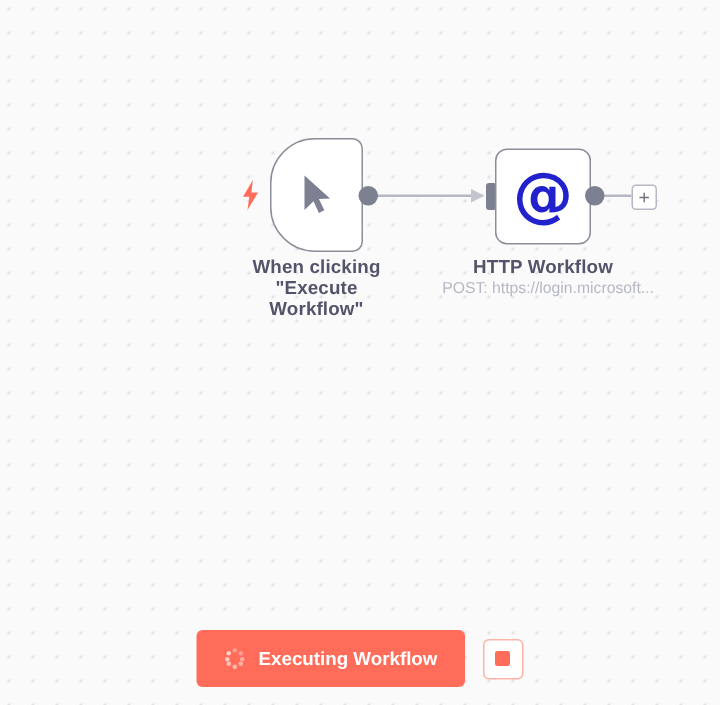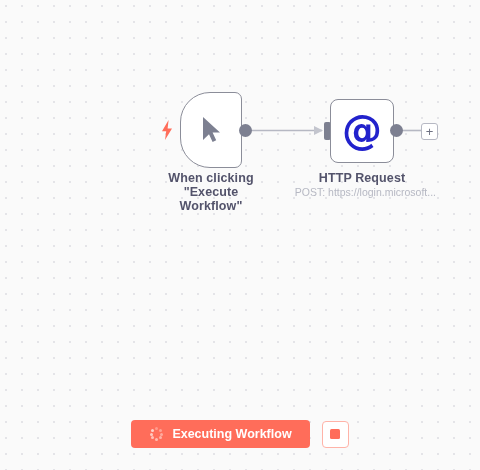--- a/index.html
+++ b/index.html
@@ -176,21 +176,21 @@
   }
 
   #executing-button {
     display: flex;
     align-items: center;
     gap: 9px;
     background: #ff6d5a;
     border: none;
     border-radius: 4px;
     padding: 0 18px;
-    height: 28px;
+    height: 38px;
     color: #ffffff;
     font-family: "Liberation Sans", sans-serif;
     font-size: 12.5px;
     font-weight: 700;
     cursor: pointer;
   }
 
   .spinner {
     position: relative;
     width: 14px;
@@ -252,21 +252,21 @@
     <div>When clicking "Execute</div>
     <div>Workflow"</div>
   </div>
 
   <div id="http-in-port"></div>
   <div id="http-node">
     <span class="at-glyph">@</span>
   </div>
   <div class="out-dot" id="http-out-dot"></div>
 
-  <div class="node-caption" id="http-caption">HTTP Request</div>
+  <div class="node-caption" id="http-caption">HTTP Workflow</div>
   <div class="node-subtitle">POST: https://login.microsoft...</div>
 
   <div id="add-node-button">+</div>
 
   <div id="exec-bar">
     <button id="executing-button">
       <span class="spinner">
           <i style="left: 5.5px; top: 0.3px; opacity: 0.45;"></i>
           <i style="left: 9.17696px; top: 1.82304px; opacity: 0.53;"></i>
           <i style="left: 10.7px; top: 5.5px; opacity: 0.61;"></i>

